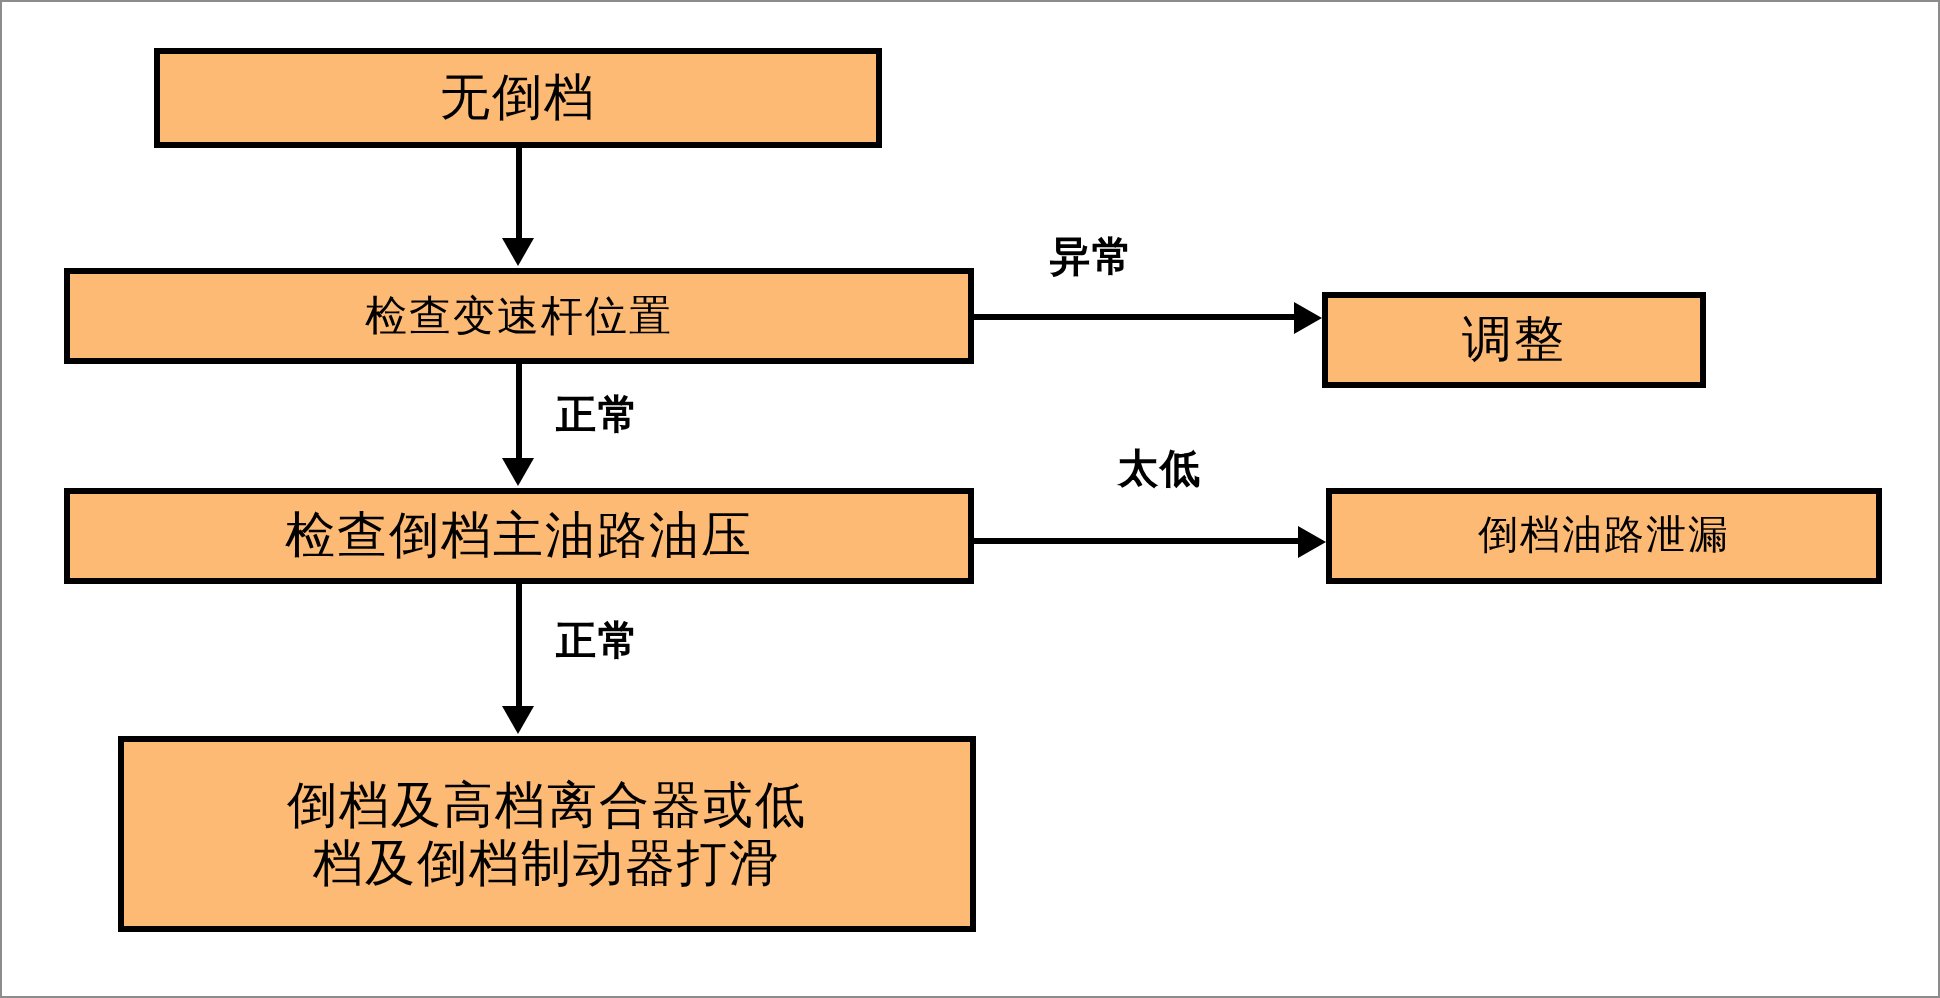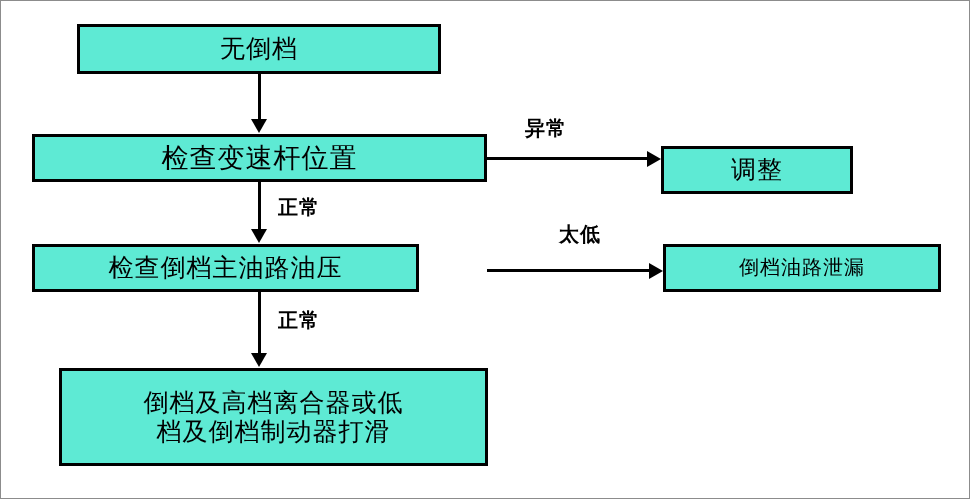--- a/index.html
+++ b/index.html
@@ -13,39 +13,39 @@
     height: 499px;
     background: #ffffff;
     box-sizing: border-box;
     border: 1px solid #8c8c8c;
     overflow: hidden;
     font-family: "DejaVu Sans", "Liberation Sans", sans-serif;
   }
   .node {
     position: absolute;
     box-sizing: border-box;
-    background: #5eead4;
+    background: #fdba74;
     border: 3px solid #000000;
     display: flex;
     align-items: center;
     justify-content: center;
     text-align: center;
     color: #000000;
     line-height: 1.18;
     letter-spacing: 1px;
   }
   .node-text {
     display: block;
     white-space: pre-line;
   }
   
   #node-no-reverse      { left: 76px;  top: 23px;  width: 364px; height: 50px;  font-size: 25px; }
-  #node-check-lever     { left: 31px;  top: 133px; width: 455px; height: 48px;  font-size: 27px; }
+  #node-check-lever     { left: 31px;  top: 133px; width: 455px; height: 48px;  font-size: 21px; }
   #node-adjust          { left: 660px; top: 145px; width: 192px; height: 48px;  font-size: 25px; border-width: 3px; }
-  #node-check-pressure  { left: 31px;  top: 243px; width: 387px; height: 48px;  font-size: 25px; }
+  #node-check-pressure  { left: 31px;  top: 243px; width: 455px; height: 48px;  font-size: 25px; }
   #node-leak            { left: 662px; top: 243px; width: 278px; height: 48px;  font-size: 20px; }
   #node-slip            { left: 58px;  top: 367px; width: 429px; height: 98px;  font-size: 25px; }
 
   
   .conn-v {
     position: absolute;
     width: 3px;
     background: #000000;
   }
   .conn-h {

